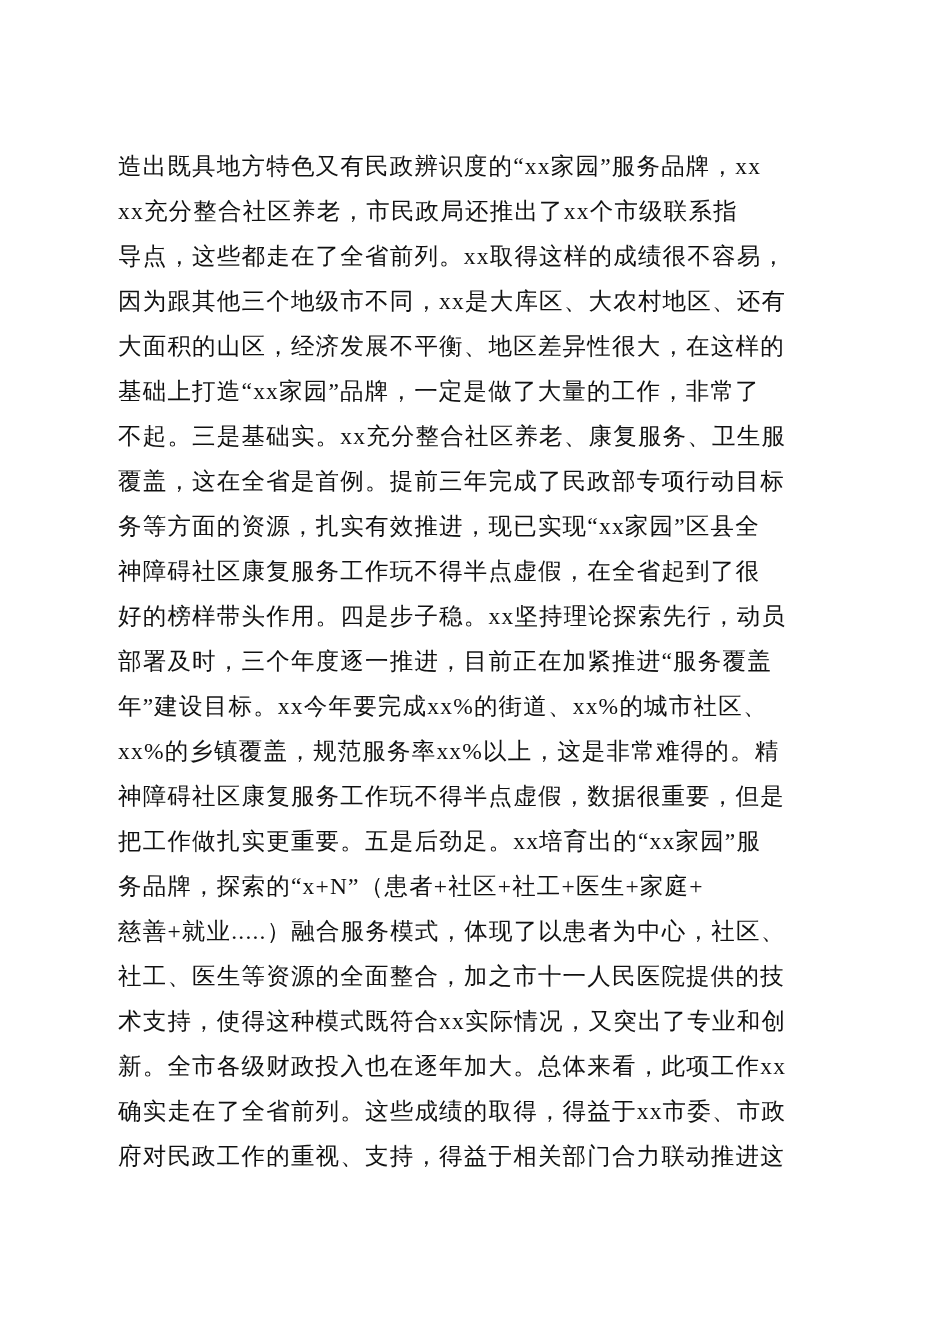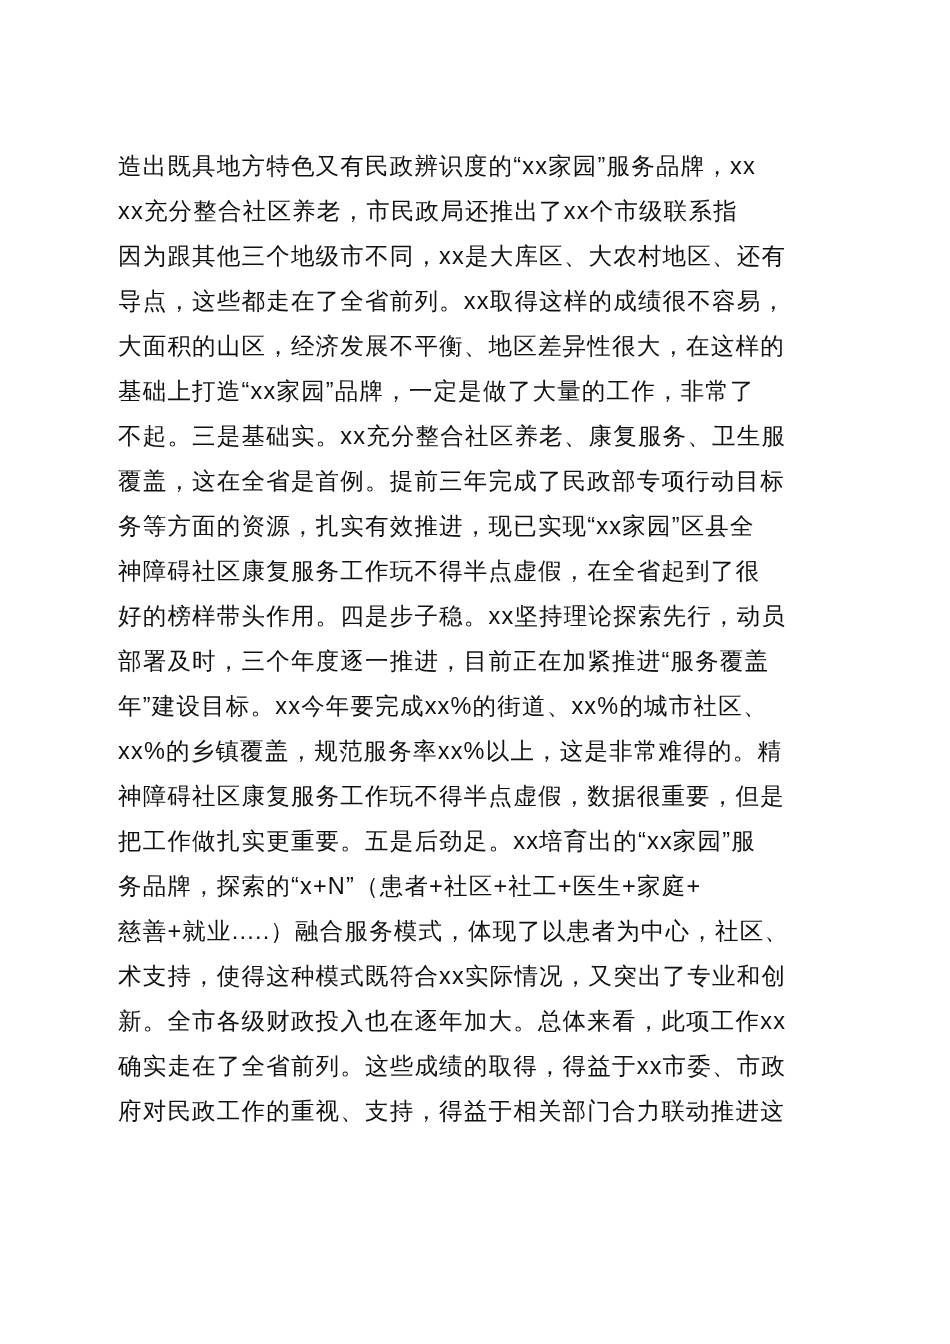--- a/index.html
+++ b/index.html
@@ -1,45 +1,46 @@
 <!DOCTYPE html>
 <html><head>
 <meta charset="utf-8">
 <style>
   html, body { margin: 0; padding: 0; background: #ffffff; }
   body { width: 950px; height: 1344px; position: relative; overflow: hidden; }
   .page { position: absolute; left: 0; top: 0; width: 950px; height: 1344px; background: #fff; }
   .body-text {
     position: absolute; left: 118px; top: 144px; width: 740px;
-    font-family: Liberation Sans, sans-serif;
+    font-family: Liberation Serif, serif;
     font-size: 23.5px; color: #111; line-height: 45px;
   }
   .line { white-space: nowrap; height: 45px; letter-spacing: 1.2px; }
 </style>
 </head>
 <body>
 
 <div class="page">
   <div class="body-text">
     <div class="line">造出既具地方特色又有民政辨识度的“xx家园”服务品牌，xx</div>
     <div class="line">xx充分整合社区养老，市民政局还推出了xx个市级联系指</div>
+    <div class="line">导点，这些都走在了全省前列。xx取得这样的成绩很不容易，</div>
     <div class="line">因为跟其他三个地级市不同，xx是大库区、大农村地区、还有</div>
-    <div class="line">导点，这些都走在了全省前列。xx取得这样的成绩很不容易，</div>
     <div class="line">大面积的山区，经济发展不平衡、地区差异性很大，在这样的</div>
     <div class="line">基础上打造“xx家园”品牌，一定是做了大量的工作，非常了</div>
     <div class="line">不起。三是基础实。xx充分整合社区养老、康复服务、卫生服</div>
     <div class="line">覆盖，这在全省是首例。提前三年完成了民政部专项行动目标</div>
     <div class="line">务等方面的资源，扎实有效推进，现已实现“xx家园”区县全</div>
     <div class="line">神障碍社区康复服务工作玩不得半点虚假，在全省起到了很</div>
     <div class="line">好的榜样带头作用。四是步子稳。xx坚持理论探索先行，动员</div>
     <div class="line">部署及时，三个年度逐一推进，目前正在加紧推进“服务覆盖</div>
     <div class="line">年”建设目标。xx今年要完成xx%的街道、xx%的城市社区、</div>
     <div class="line">xx%的乡镇覆盖，规范服务率xx%以上，这是非常难得的。精</div>
     <div class="line">神障碍社区康复服务工作玩不得半点虚假，数据很重要，但是</div>
     <div class="line">把工作做扎实更重要。五是后劲足。xx培育出的“xx家园”服</div>
     <div class="line">务品牌，探索的“x+N”（患者+社区+社工+医生+家庭+</div>
     <div class="line">慈善+就业.....）融合服务模式，体现了以患者为中心，社区、</div>
+    <div class="line">社工、医生等资源的全面整合，加之市十一人民医院提供的技</div>
     <div class="line">术支持，使得这种模式既符合xx实际情况，又突出了专业和创</div>
     <div class="line">新。全市各级财政投入也在逐年加大。总体来看，此项工作xx</div>
     <div class="line">确实走在了全省前列。这些成绩的取得，得益于xx市委、市政</div>
     <div class="line">府对民政工作的重视、支持，得益于相关部门合力联动推进这</div>
   </div>
 </div>
 
 </body></html>

